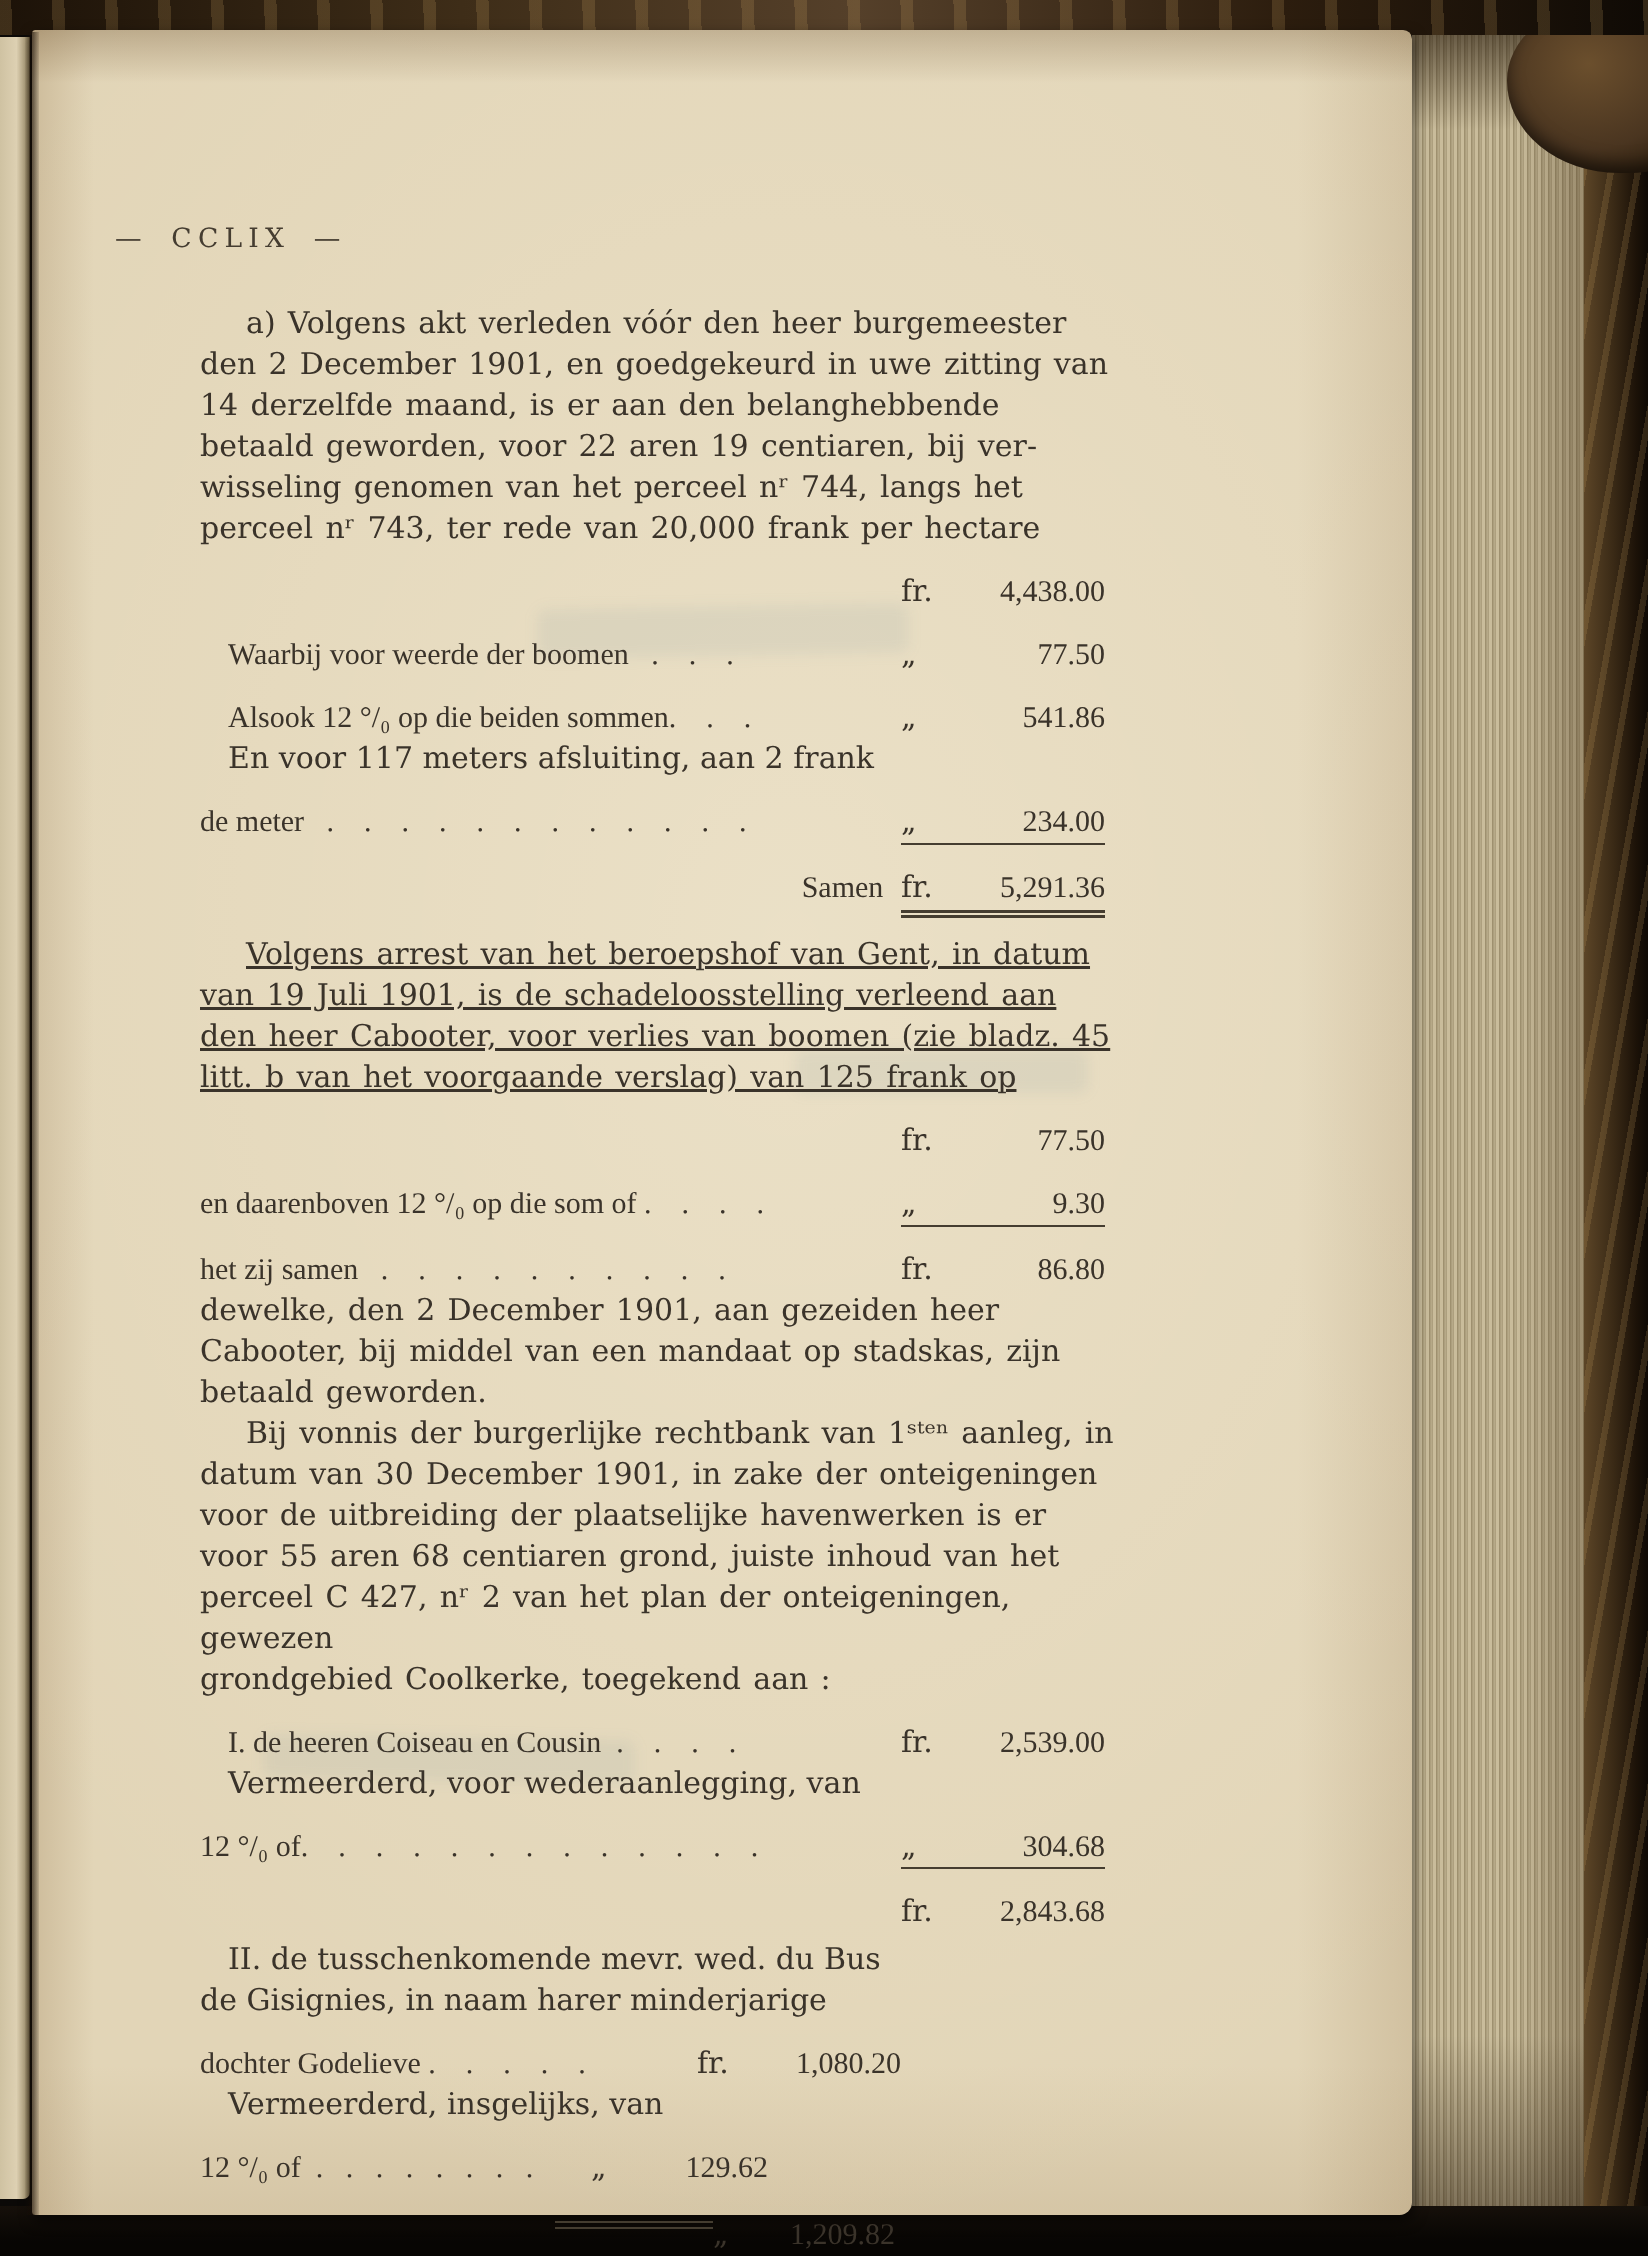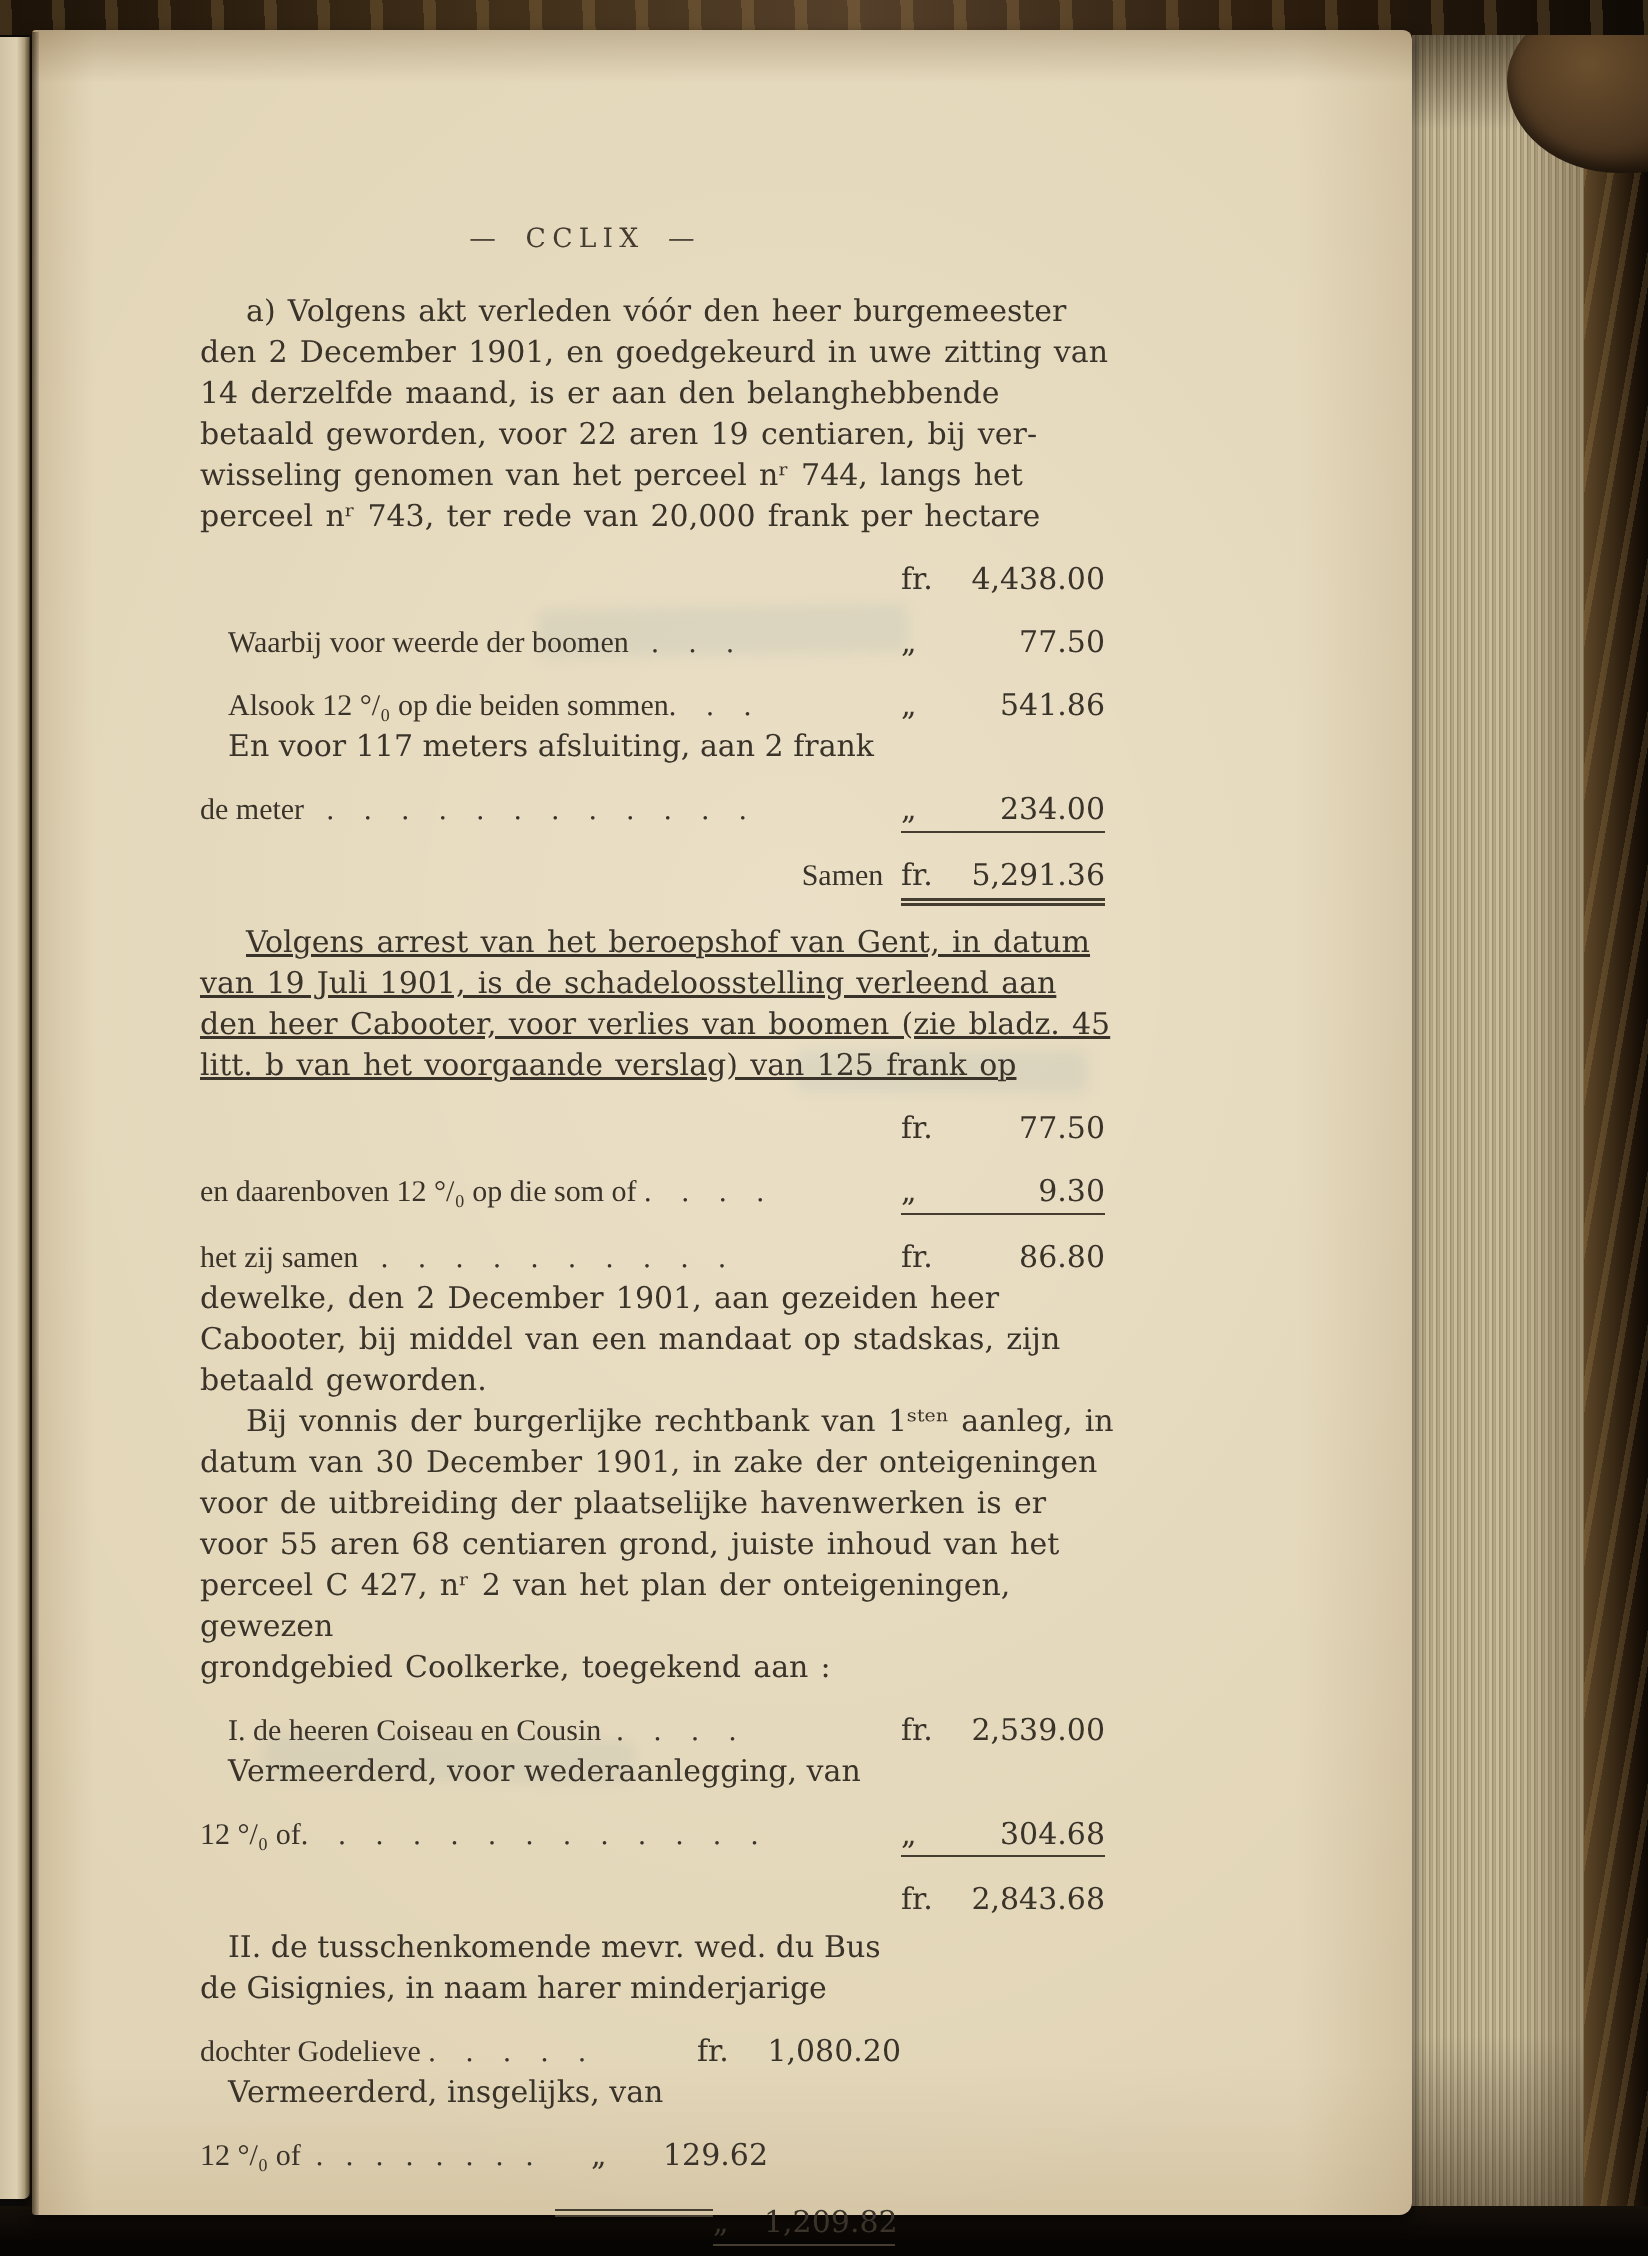--- a/index.html
+++ b/index.html
@@ -62,33 +62,33 @@
   }
   .ghost{position:absolute;z-index:6;background:rgba(105,135,150,.10);filter:blur(6.2px);border-radius:8.9px;}
 
   
   .textblock{
     position:absolute;left:168px;top:188px;width:940px;z-index:7;
     font-size:30px;line-height:41px;color:#3a332a;
     text-rendering:geometricPrecision;
   }
   .folio{
-    text-align:center;position:relative;left:-85px;
+    text-align:left;position:relative;left:-85px;
     font-size:26.6px;letter-spacing:6.2px;word-spacing:8.9px;color:#453d31;
-    margin-bottom:32px;
+    margin-bottom:44px;
   }
   .para{white-space:pre-line;text-indent:46px;word-spacing:2.7px;}
   .para.noindent{text-indent:0;}
   .line{white-space:pre;}
   .ind{padding-left:28px;}
   .mrow{display:flex;align-items:baseline;}
   .lbl{white-space:pre;flex:0 1 auto;overflow:hidden;font-family:Liberation Serif, serif;}
   .money{display:flex;align-items:baseline;flex:0 0 auto;width:204px;margin-left:auto;margin-right:35px;}
   .money .cur{width:51px;flex:0 0 auto;margin-top:22px;}
-  .money .amt{flex:1;text-align:right;}
+  .money .amt{flex:1;text-align:right;font-family:Liberation Serif, serif;}
   .money.colB{margin-right:239px;}
   .money.colC{width:177px;margin-right:372px;}
   .money.colD{width:182px;margin-right:248px;}
   .rule-b{border-bottom:2.7px solid #453d30;padding-bottom:0.9px;}
   .rule-dbl{border-bottom:8px double #453d30;padding-bottom:1.8px;}
   .samen .lbl{margin-left:auto;flex:0 0 auto;}
   .samen .money{margin-left:17.7px;}
   .row-sum{margin-top:3.5px;}
   .dblbar{
     flex:0 0 auto;margin-left:355px;width:158px;height:3.5px;align-self:center;

